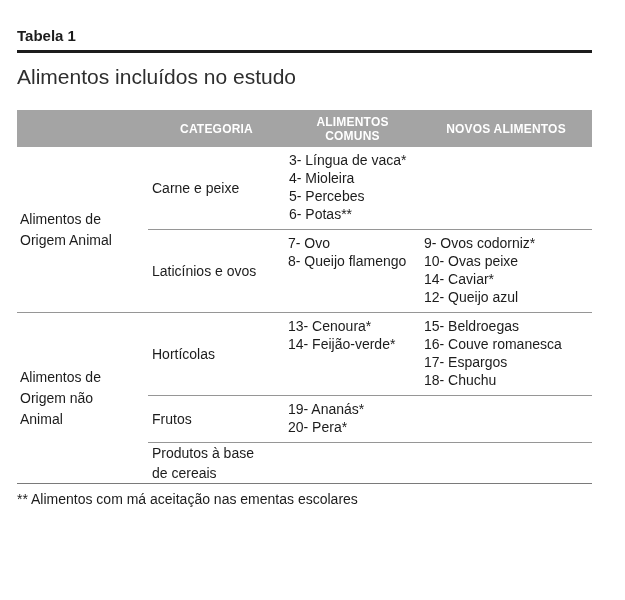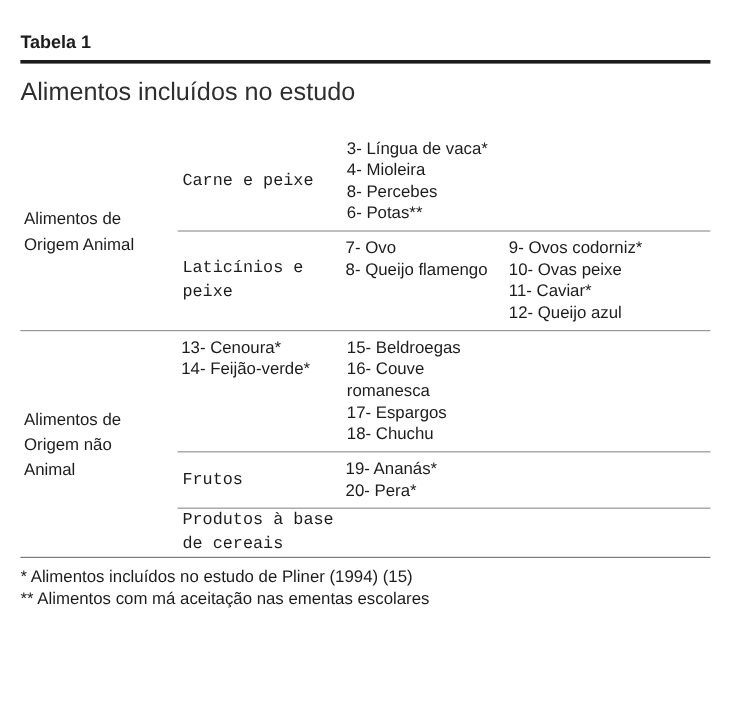--- a/index.html
+++ b/index.html
@@ -79,21 +79,20 @@
     grid-template-columns: 137px 135px 172px;
   }
   .row + .row { border-top: 1px solid var(--divider, #969696); }
 
   .cat-cell {
     display: flex;
     align-items: center;
     padding-left: 4px;
     line-height: 20px;
     white-space: pre-line;
-    font-family: Liberation Mono, monospace;
   }
   .list-cell {
     padding: 4px 0 6px;
     line-height: 18px;
     white-space: pre-line;
   }
   .list-common { padding-left: 3px; }
   .list-new { padding-left: 4px; }
 
   .footnotes {
@@ -108,52 +107,60 @@
 
 <div class="page">
   <div class="content">
 
     <div class="title">Tabela 1</div>
     <div class="title-rule"></div>
     <div class="subtitle">Alimentos incluídos no estudo</div>
 
     <div class="table">
 
+      <div class="thead">
+        <div></div>
+        <div>CATEGORIA</div>
+        <div>ALIMENTOS
+COMUNS</div>
+        <div>NOVOS ALIMENTOS</div>
+      </div>
 
       <div class="tbody">
 
         <div class="group">
           <div class="group-label">Alimentos de
 Origem Animal</div>
           <div class="group-rows">
             <div class="row">
               <div class="cat-cell">Carne e peixe</div>
               <div class="list-cell list-new">3- Língua de vaca*
 4- Mioleira
-8- Percebes
+5- Percebes
 6- Potas**</div>
             </div>
             <div class="row">
-              <div class="cat-cell">Laticínios e peixe</div>
+              <div class="cat-cell">Laticínios e ovos</div>
               <div class="list-cell list-common">7- Ovo
 8- Queijo flamengo</div>
               <div class="list-cell list-new">9- Ovos codorniz*
 10- Ovas peixe
-11- Caviar*
+14- Caviar*
 12- Queijo azul</div>
             </div>
           </div>
         </div>
 
         <div class="group">
           <div class="group-label">Alimentos de
 Origem não
 Animal</div>
           <div class="group-rows">
             <div class="row">
+              <div class="cat-cell">Hortícolas</div>
               <div class="list-cell list-common">13- Cenoura*
 14- Feijão-verde*</div>
               <div class="list-cell list-new">15- Beldroegas
 16- Couve romanesca
 17- Espargos
 18- Chuchu</div>
             </div>
             <div class="row">
               <div class="cat-cell">Frutos</div>
               <div class="list-cell list-common">19- Ananás*
@@ -163,18 +170,17 @@
               <div class="cat-cell">Produtos à base
 de cereais</div>
             </div>
           </div>
         </div>
 
       </div>
     </div>
 
     <div class="footnotes">
-      <div>* Alimentos incluídos no estudo de Pliner (1994) (15)</div>
       <div>** Alimentos com má aceitação nas ementas escolares</div>
     </div>
 
   </div>
 </div>
 
 </body></html>

